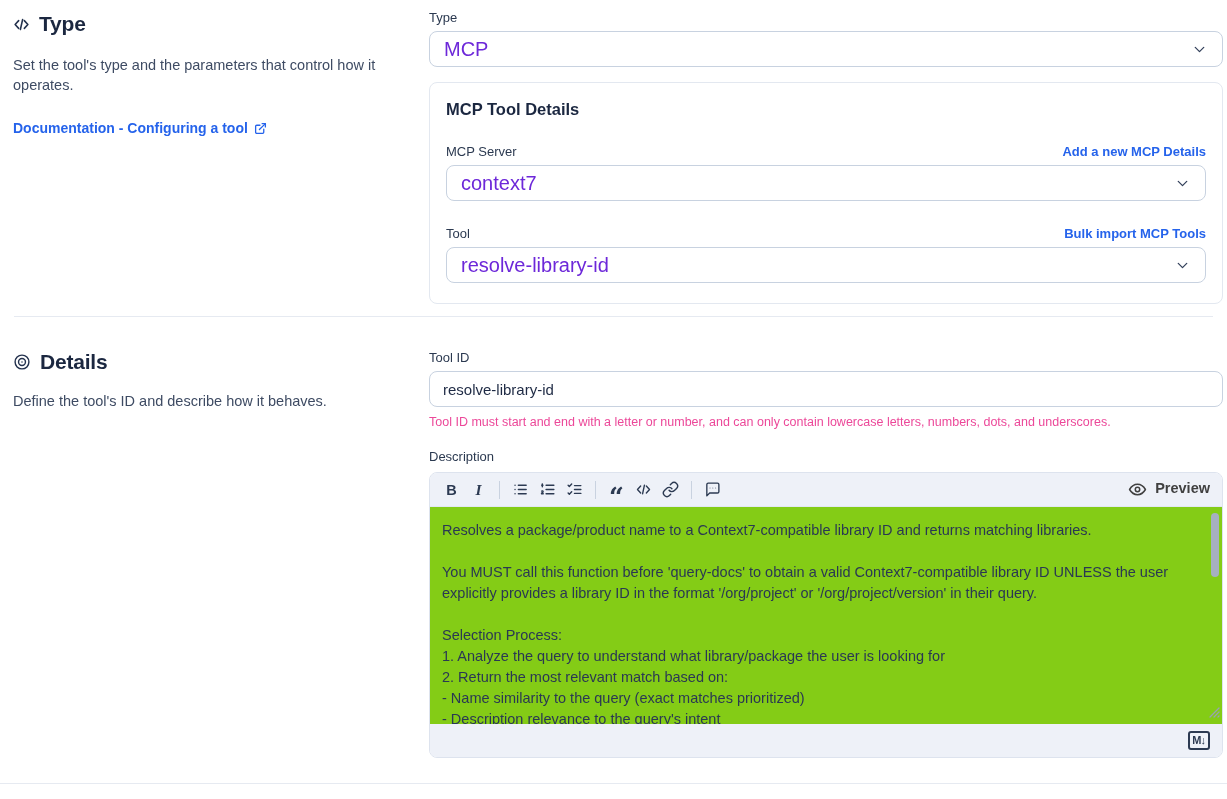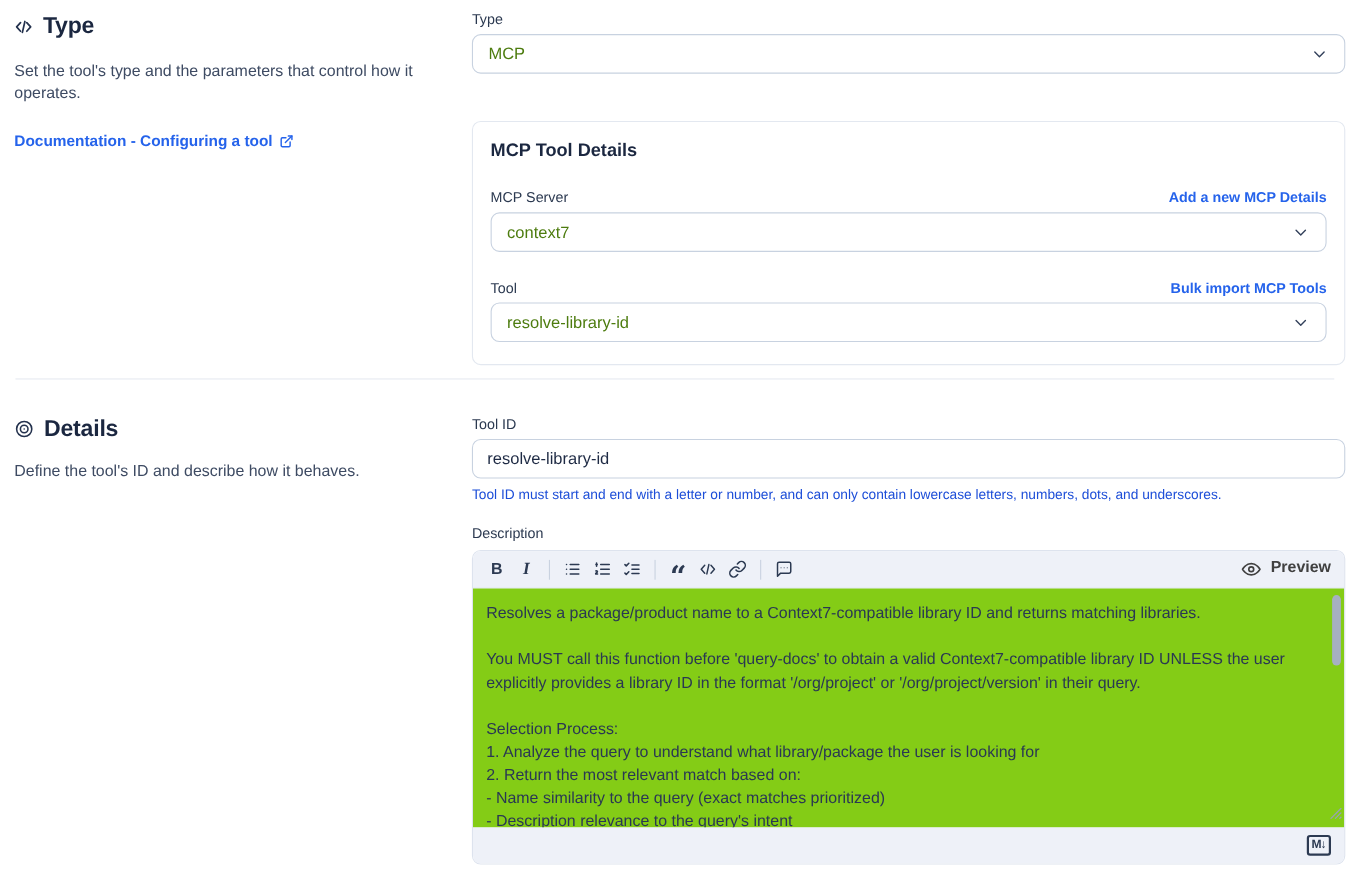--- a/index.html
+++ b/index.html
@@ -20,42 +20,42 @@
   .doc-link svg { color:#2563eb; }
 
   
   .fld-label { display:block; font-size:13px; font-weight:500; color:#2b3950; }
   .select {
     margin-top:6px; height:36px; background:#fff;
     border:1px solid #c8d2e0; border-radius:8px;
     display:flex; align-items:center; justify-content:space-between;
     padding:0 14px; cursor:pointer;
   }
-  .select .val { font-size:15px; color:#4d7c0f; }
+  .select .val { font-size:20px; color:#6d28d9; }
   .select svg { color:#33415b; }
   .text-input {
     margin-top:6px; width:100%; height:36px; background:#fff;
     border:1px solid #c8d2e0; border-radius:8px; padding:0 13px;
     font-family:"Liberation Sans", sans-serif; font-size:15px; color:#1e2a44;
   }
 
   .card {
-    margin-top:43px; border:1px solid #e3e8f0; border-radius:8px;
+    margin-top:15px; border:1px solid #e3e8f0; border-radius:8px;
     padding:17px 16px 20px;
   }
   .card-title { font-size:16.5px; font-weight:700; color:#1b2740; }
   .card .field { margin-top:25px; }
   .label-row { display:flex; align-items:baseline; justify-content:space-between; }
   .action-link { font-size:13px; font-weight:600; color:#2563eb; text-decoration:none; cursor:pointer; }
 
   .divider { border:none; border-top:1px solid #e6eaf1; margin:12px 14px 0; }
   .divider-bottom { border:none; border-top:1px solid #e6eaf1; margin:25px 0 0; }
 
   .sec2 { padding-top:33px; }
-  .help-text { margin-top:8px; font-size:12.5px; color:#1d4ed8; }
+  .help-text { margin-top:8px; font-size:12.5px; color:#ec4899; }
   .desc-label { margin-top:20px; }
 
   
   .editor { margin-top:8px; border:1px solid #dde3ee; border-radius:8px; overflow:hidden; }
   .ed-toolbar {
     height:34px; background:#eef1f8; display:flex; align-items:center;
     padding:0 12px 0 8px; border-bottom:1px solid #e3e8f2;
   }
   .tb-btn {
     width:27px; height:26px; border:none; background:transparent; border-radius:4px;

